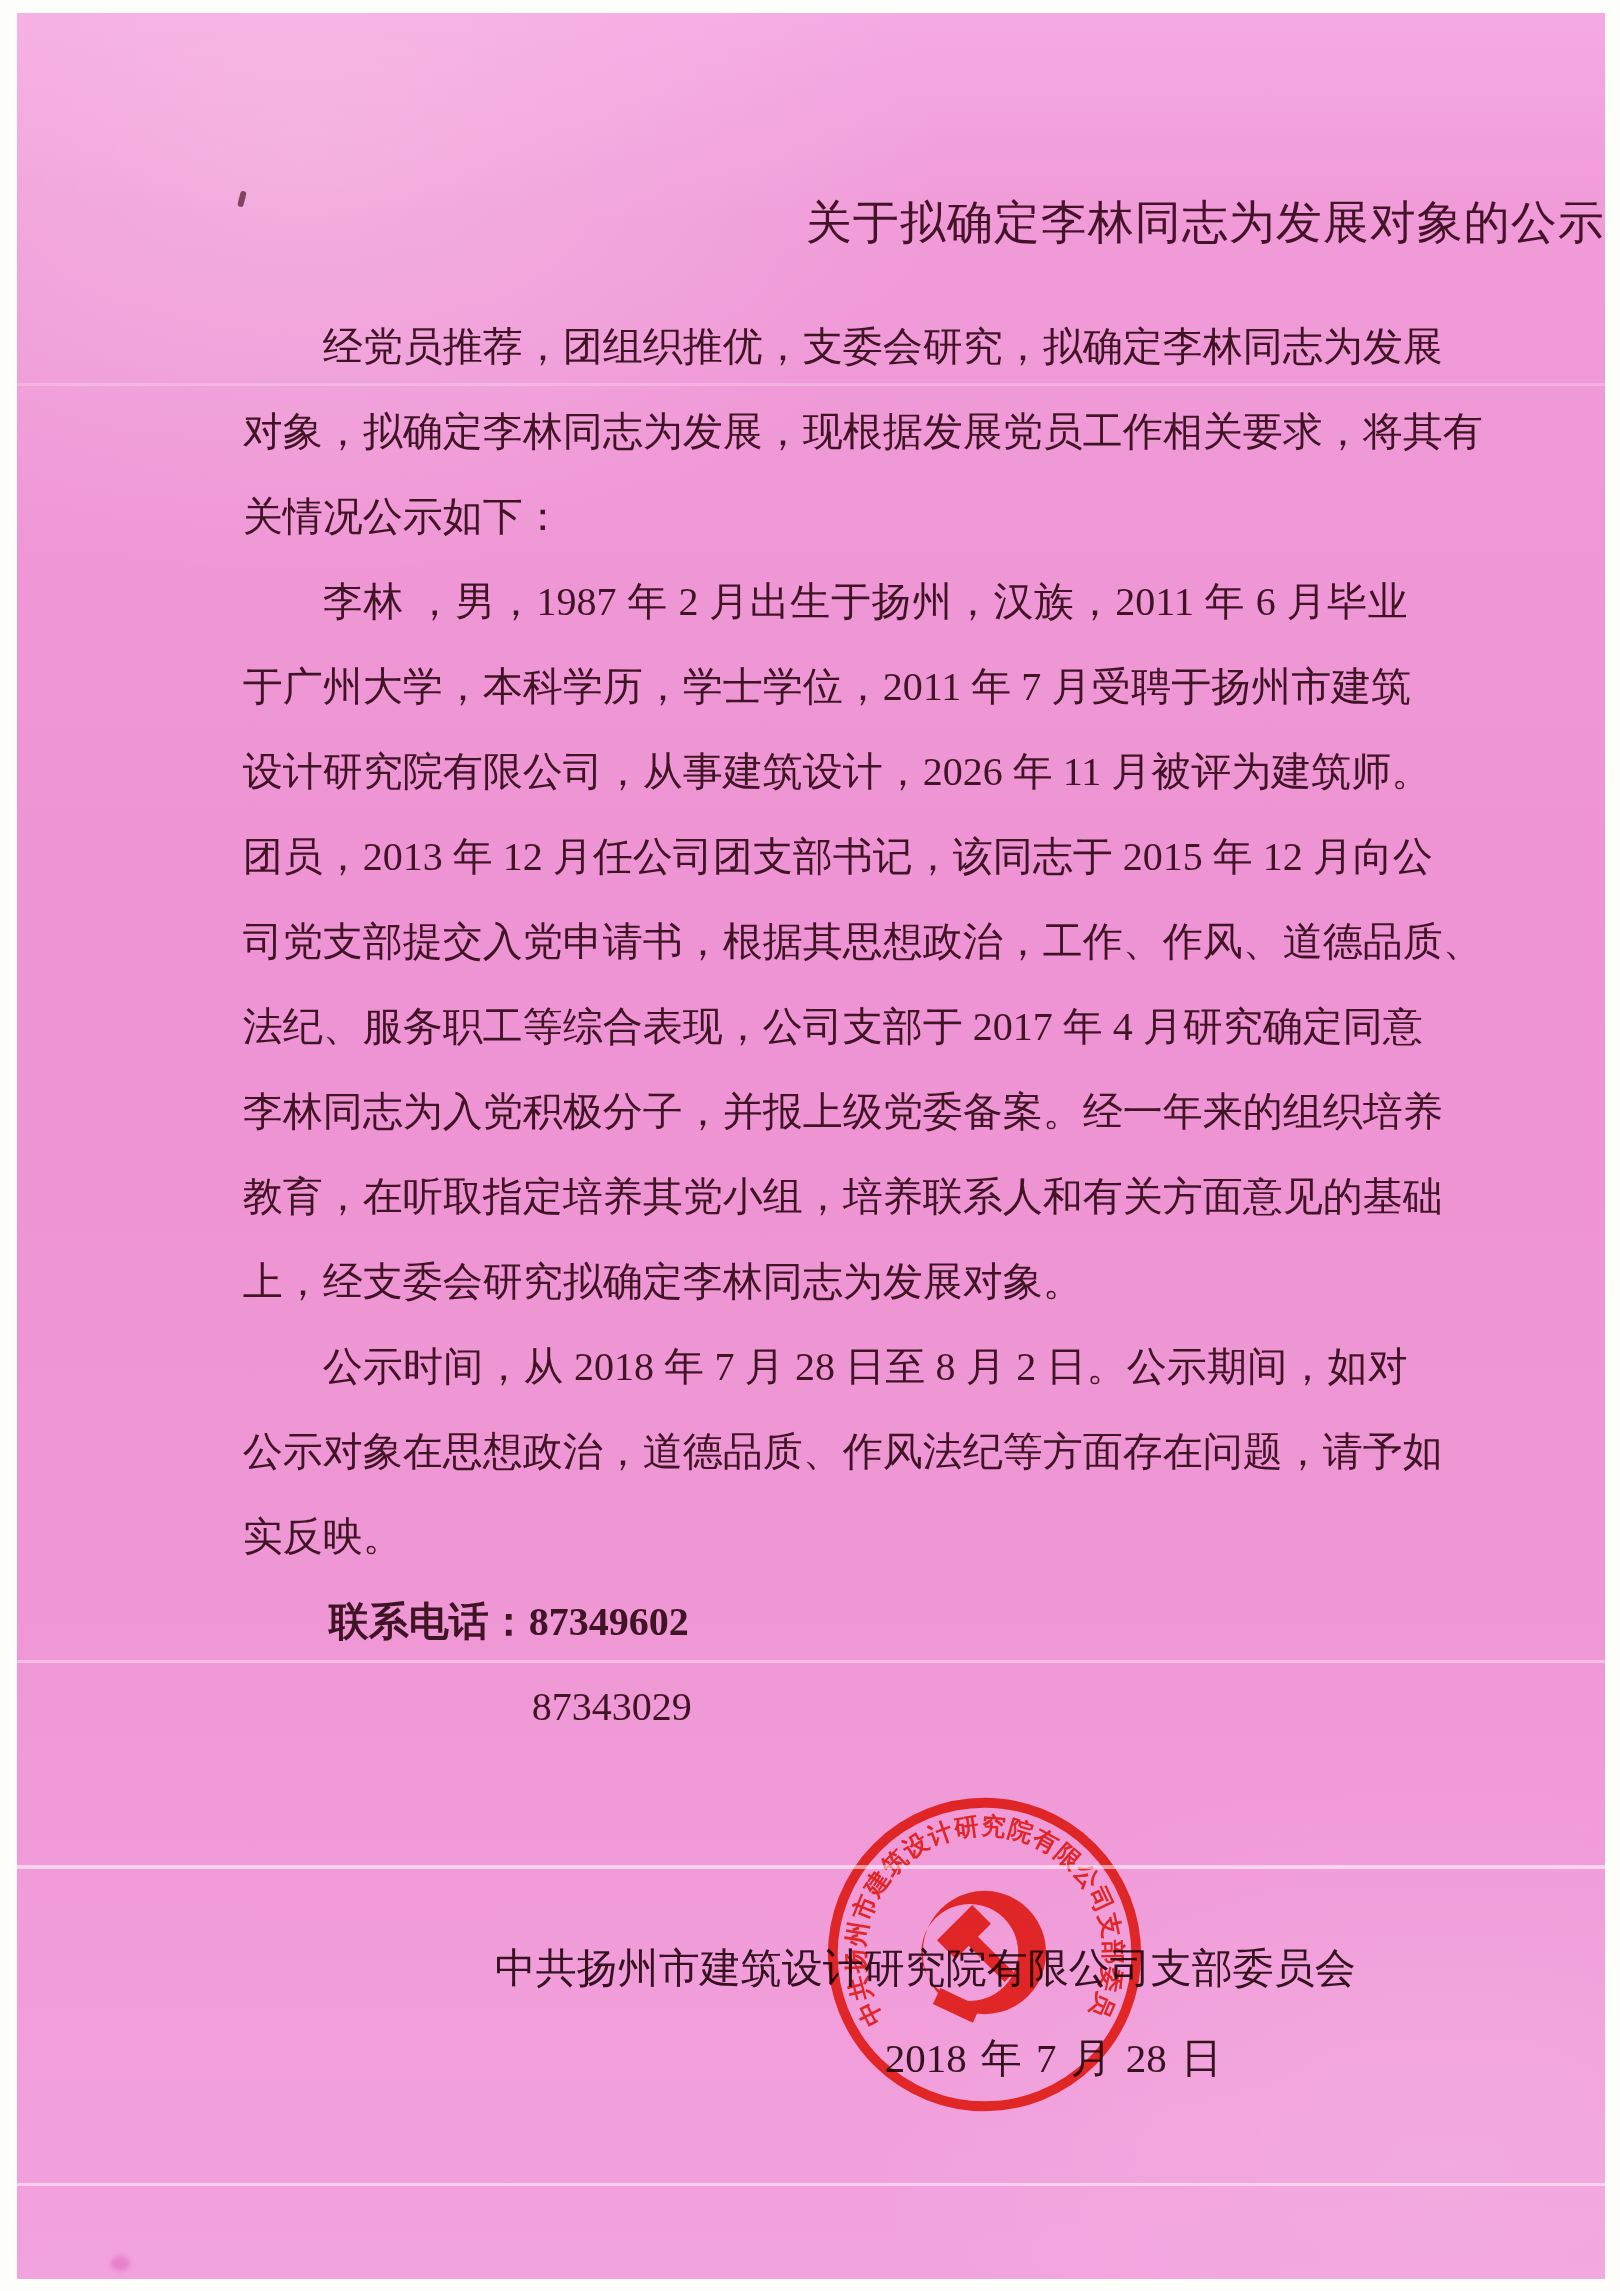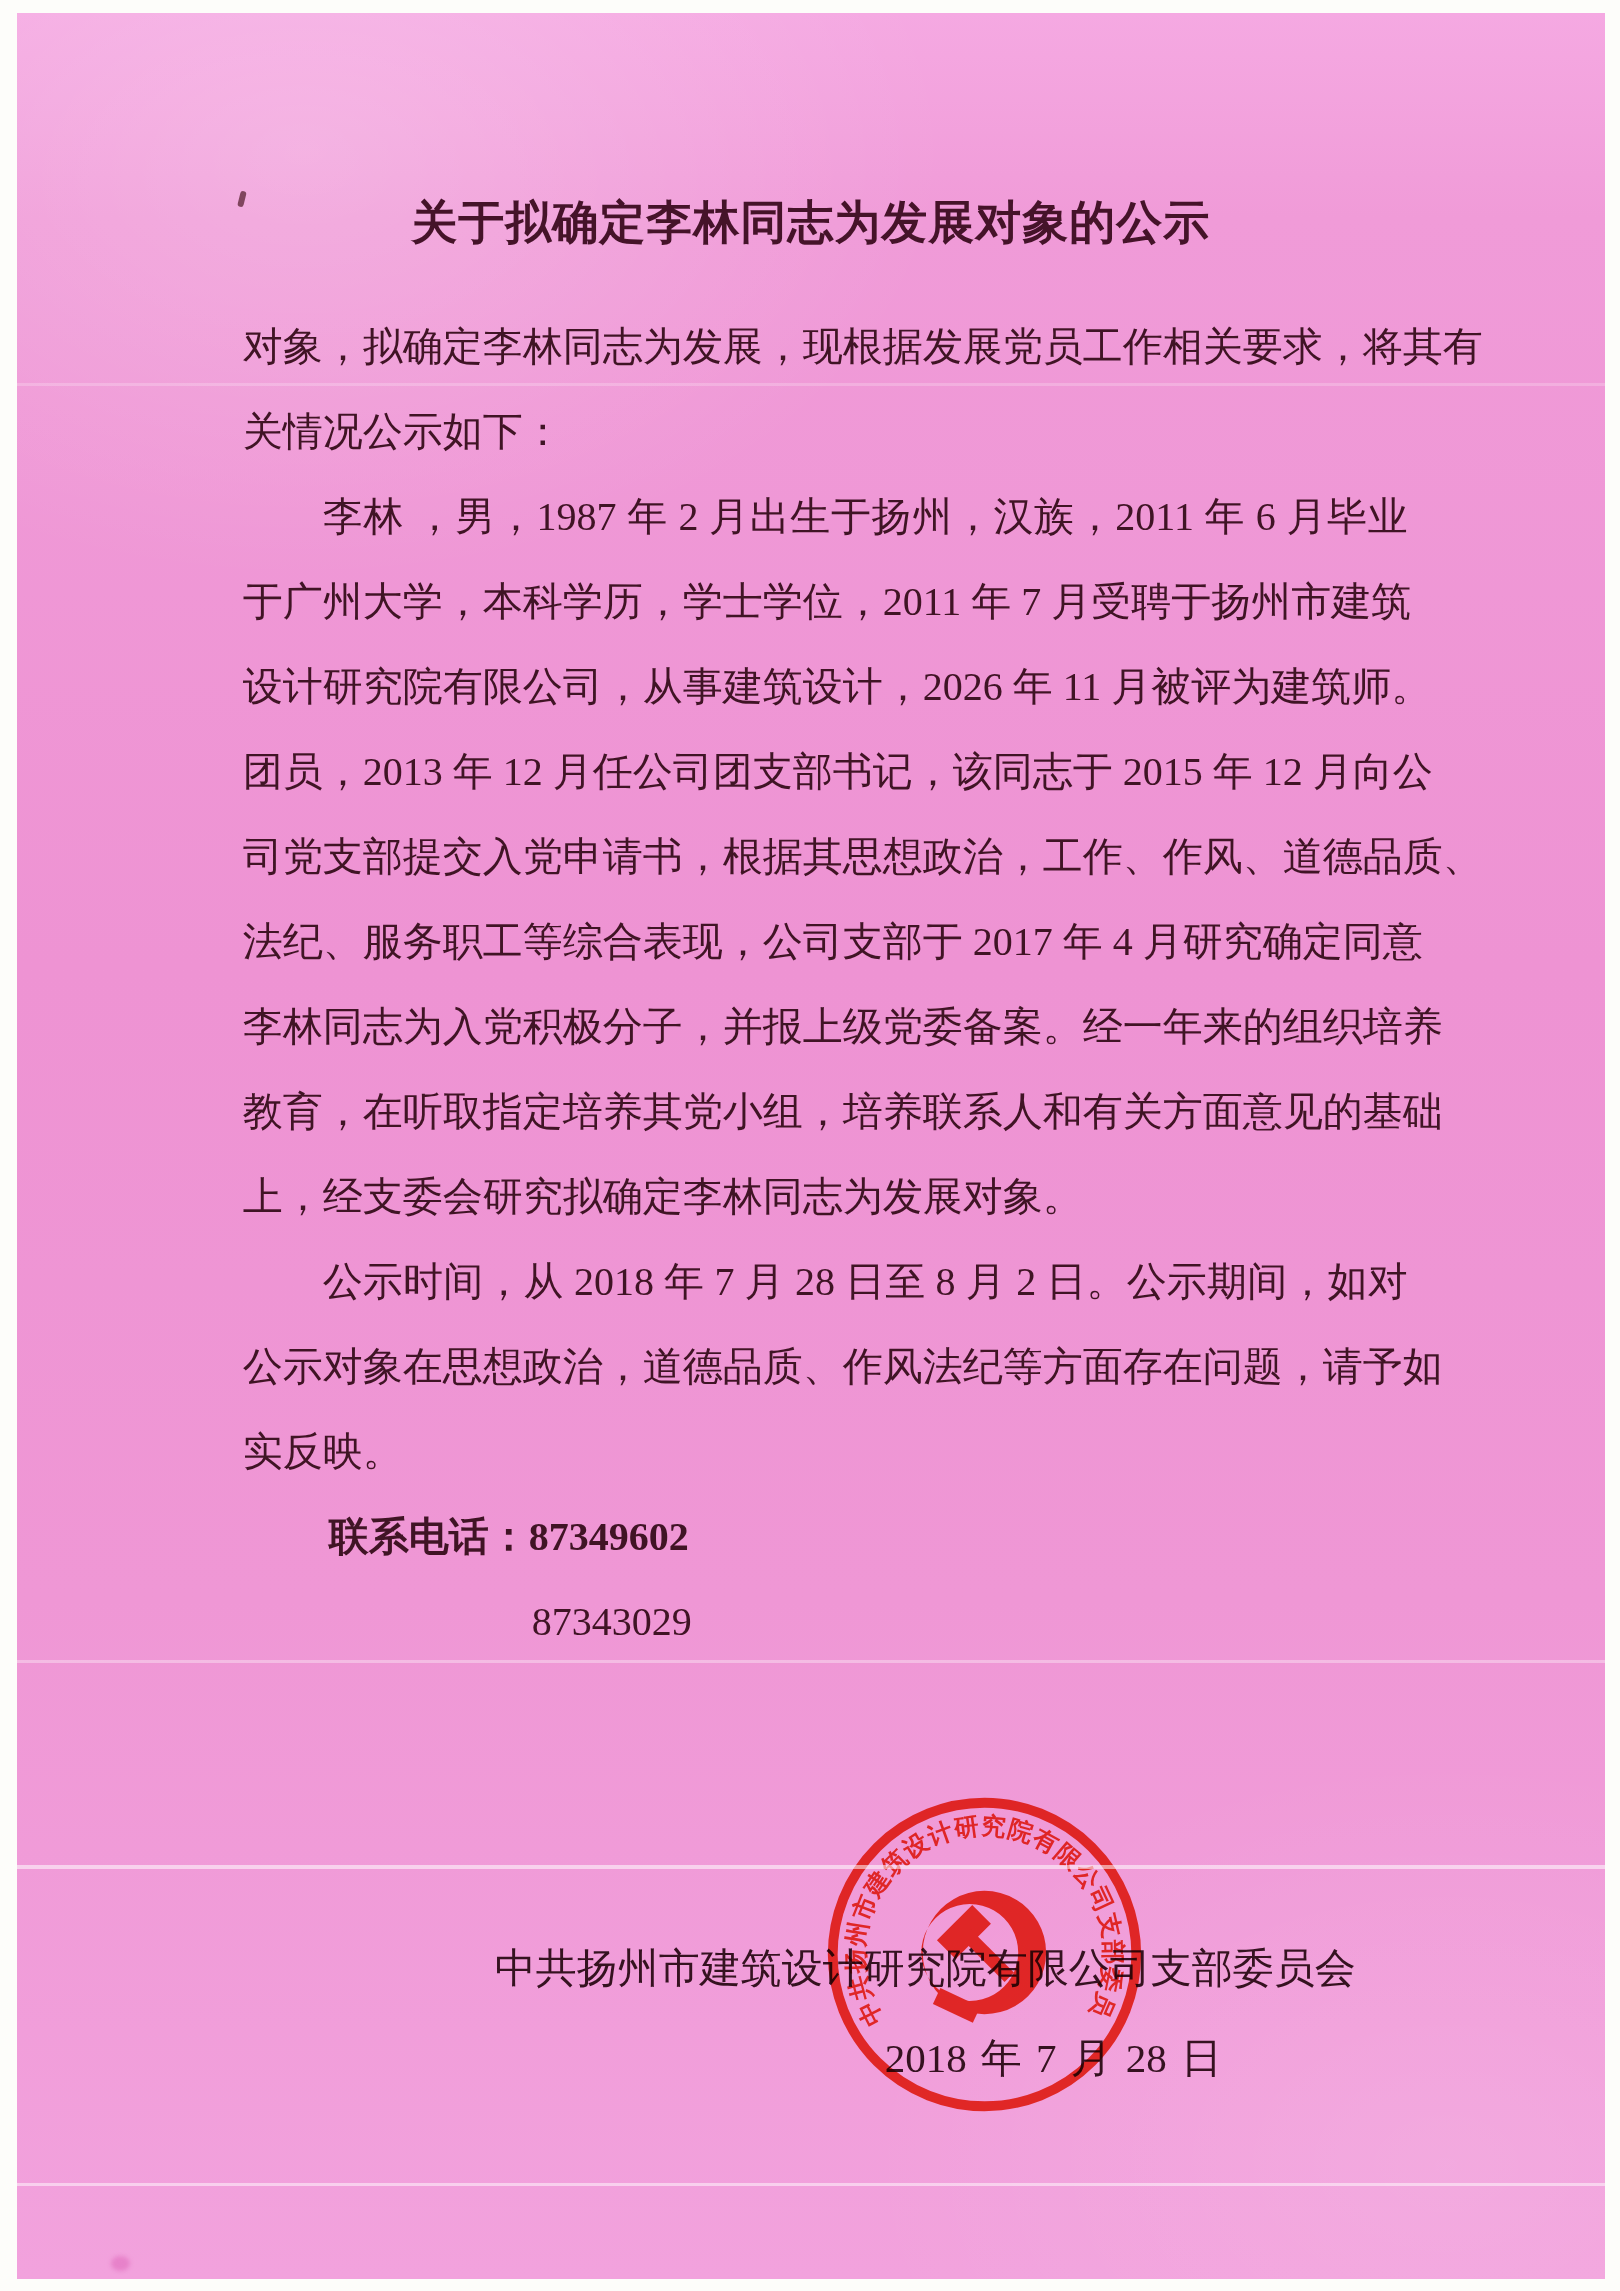--- a/index.html
+++ b/index.html
@@ -13,21 +13,21 @@
   .sheet{
     position:absolute;left:16.7px;top:12.7px;width:1588px;height:2266px;
     background:
       radial-gradient(1176px 784px at 18% 6%, rgba(255,255,255,0.20), rgba(255,255,255,0) 55%),
       radial-gradient(980px 686px at 90% 95%, rgba(255,255,255,0.10), rgba(255,255,255,0) 60%),
       linear-gradient(180deg,#f5a9e2 0%,#f09bd8 9%,#ee93d3 42%,#ef97d5 70%,#f2a2dd 100%);
   }
   
   .title{
     position:absolute;left:0;top:171px;width:100%;height:78px;line-height:78px;
-    text-align:center;font-size:46px;font-weight:700;letter-spacing:1px;
+    text-align:right;font-size:46px;font-weight:400;letter-spacing:1px;
     color:#451329;white-space:nowrap;
   }
   
   .bodycol{
     position:absolute;left:226px;top:291px;width:1165px;
     font-size:40px;font-weight:500;color:#401425;
   }
   .bodycol .line{
     display:block;width:100%;height:85px;line-height:85px;
     white-space:nowrap;overflow:visible;text-align:left;
@@ -67,20 +67,21 @@
   }
 </style>
 </head>
 <body>
 
 <div class="sheet">
 
   <div class="title">关于拟确定李林同志为发展对象的公示</div>
 
   <div class="bodycol">
+      <div class="line j" style="text-indent: 80px;">经党员推荐，团组织推优，支委会研究，拟确定李林同志为发展</div>
       <div class="line j">对象，拟确定李林同志为发展，现根据发展党员工作相关要求，将其有</div>
       <div class="line">关情况公示如下：</div>
       <div class="line j" style="text-indent: 80px;">李林 ，男，1987 年 2 月出生于扬州，汉族，2011 年 6 月毕业</div>
       <div class="line j">于广州大学，本科学历，学士学位，2011 年 7 月受聘于扬州市建筑</div>
       <div class="line j">设计研究院有限公司，从事建筑设计，2026 年 11 月被评为建筑师。</div>
       <div class="line j">团员，2013 年 12 月任公司团支部书记，该同志于 2015 年 12 月向公</div>
       <div class="line j">司党支部提交入党申请书，根据其思想政治，工作、作风、道德品质、</div>
       <div class="line j">法纪、服务职工等综合表现，公司支部于 2017 年 4 月研究确定同意</div>
       <div class="line j">李林同志为入党积极分子，并报上级党委备案。经一年来的组织培养</div>
       <div class="line j">教育，在听取指定培养其党小组，培养联系人和有关方面意见的基础</div>

